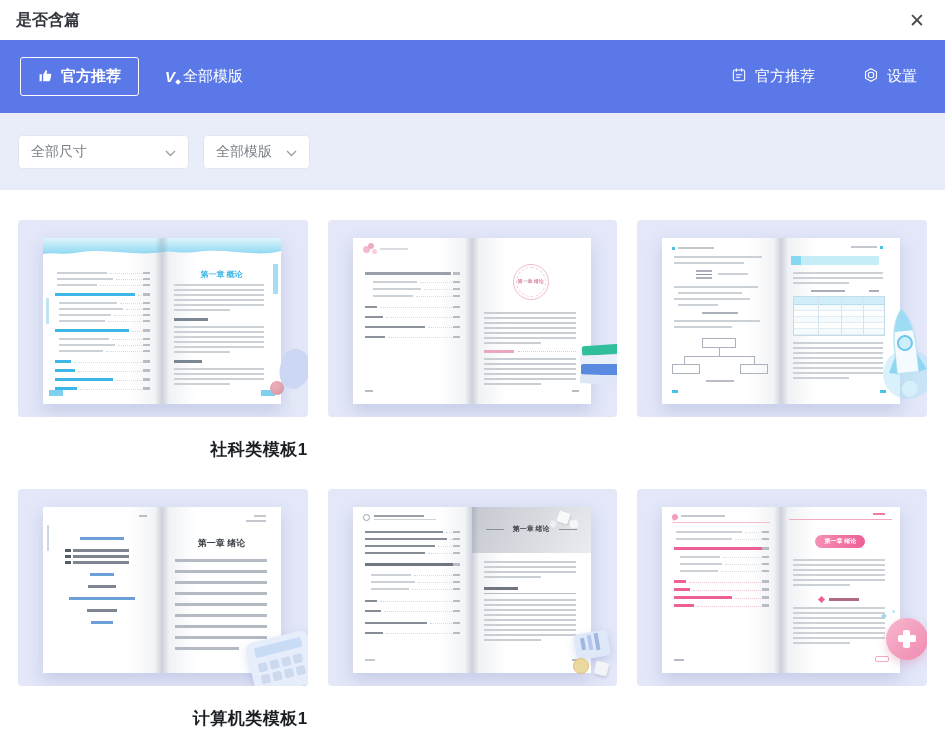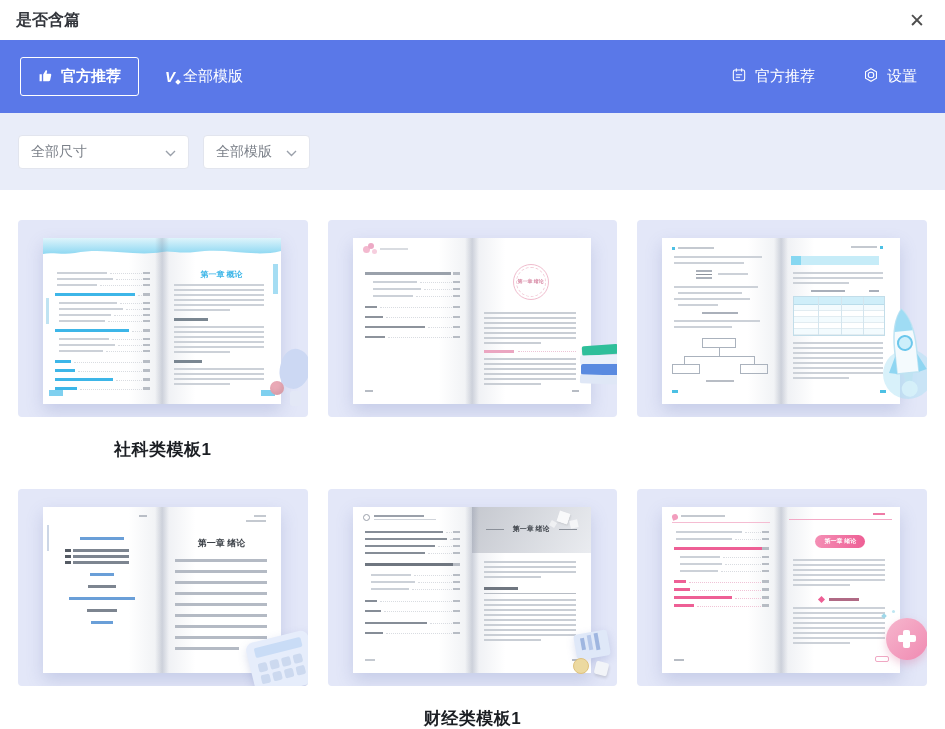--- a/index.html
+++ b/index.html
@@ -26,21 +26,21 @@
   .dd { background:#fff; border:1px solid #e2e5ee; border-radius:4px; height:34px; display:flex; align-items:center; justify-content:space-between; padding:0 12px; color:#7b8089; font-size:14px; cursor:pointer; margin-right:14px; }
   .dd-1 { width:107px; } .dd-2 { width:171px; } .dd-3 { width:107px; }
   .searchbox { margin-left:auto; width:177px; height:34px; background:#fff; border:1px solid #e2e5ee; border-radius:4px; display:flex; align-items:center; gap:7px; padding:0 10px; }
   .searchbox input { border:none; outline:none; flex:1; font-size:14px; color:#333; min-width:0; background:transparent; font-family:inherit; }
   .searchbox input::placeholder { color:#b8bcc6; }
 
   
   .grid { padding:30px 18px 0; display:grid; grid-template-columns:repeat(3,1fr); column-gap:20px; row-gap:28px; background:#fff; }
   .card { cursor:pointer; }
   .thumb { height:197px; background:#e3e7f8; border-radius:4px; position:relative; overflow:hidden; }
-  .tpl-name { text-align:center; font-size:17px; font-weight:700; color:#1b1e23; margin-top:21px; letter-spacing:.5px; }
+  .tpl-name { text-align:right; font-size:17px; font-weight:700; color:#1b1e23; margin-top:21px; letter-spacing:.5px; }
 
   .book { position:absolute; left:25px; top:18px; width:238px; height:166px; background:#fff; box-shadow:0 7px 16px rgba(90,105,175,.22); z-index:2; }
   .pg { position:absolute; top:0; width:119px; height:166px; overflow:hidden; }
   .pg.l { left:0; background:linear-gradient(90deg,#fff 72%,#eef0f3 100%); }
   .pg.r { left:119px; background:linear-gradient(270deg,#fff 72%,#eceef2 100%); }
   .fold { position:absolute; left:112px; top:0; width:14px; height:166px; z-index:5; pointer-events:none;
           background:linear-gradient(90deg,rgba(120,130,155,0) 0%,rgba(120,130,155,.28) 50%,rgba(120,130,155,0) 100%); }
   .bk-txt { position:absolute; white-space:nowrap; font-weight:700; text-align:center; width:100%; left:0; }
 </style>
 </head>
@@ -382,20 +382,21 @@
             <div style="position: absolute; left: 20px; top: 22px; width: 9px; height: 9px; background: rgb(204, 217, 239); border-radius: 2px;"></div>
             <div style="position: absolute; left: 32px; top: 22px; width: 9px; height: 9px; background: rgb(204, 217, 239); border-radius: 2px;"></div>
             <div style="position: absolute; left: 44px; top: 22px; width: 9px; height: 9px; background: rgb(204, 217, 239); border-radius: 2px;"></div>
             <div style="position: absolute; left: 8px; top: 34px; width: 9px; height: 9px; background: rgb(204, 217, 239); border-radius: 2px;"></div>
             <div style="position: absolute; left: 20px; top: 34px; width: 9px; height: 9px; background: rgb(204, 217, 239); border-radius: 2px;"></div>
             <div style="position: absolute; left: 32px; top: 34px; width: 9px; height: 9px; background: rgb(204, 217, 239); border-radius: 2px;"></div>
             <div style="position: absolute; left: 44px; top: 34px; width: 9px; height: 9px; background: rgb(204, 217, 239); border-radius: 2px;"></div>
           </div>
         </div>
       </div>
+      <div class="tpl-name">计算机类模板1</div>
     </div>
     <div class="card">
       <div class="thumb">
         <div class="book">
           <div class="pg l">
             <div style="position: absolute; left: 10px; top: 7px; width: 7px; height: 7px; border: 1.2px solid rgb(154, 160, 170); border-radius: 50%;"></div>
             <div style="position: absolute; left: 21px; top: 8px; width: 50px; height: 1.5px; background: rgb(154, 160, 170);"></div>
             <div style="position: absolute; left: 21px; top: 12px; width: 62px; height: 1px; background: rgb(208, 212, 218);"></div>
             <div style="position: absolute; left: 12px; top: 24px; width: 78px; height: 2px; background: rgb(134, 141, 151);"></div>
             <div style="position: absolute; left: 93px; top: 25px; width: 6px; border-top: 1px dotted rgb(217, 220, 225);"></div>
@@ -464,21 +465,20 @@
         </div>
         <div style="position: absolute; right: -4px; bottom: 4px; width: 52px; height: 56px; z-index: 3;">
           <div style="position: absolute; left: 6px; top: 6px; width: 34px; height: 26px; background: rgb(223, 232, 248); border-radius: 4px; transform: rotate(-10deg); box-shadow: rgba(90, 110, 180, 0.22) 0px 3px 8px;"></div>
           <div style="position: absolute; left: 12px; top: 12px; width: 4px; height: 12px; background: rgb(159, 182, 224); transform: rotate(-10deg);"></div>
           <div style="position: absolute; left: 19px; top: 9px; width: 4px; height: 15px; background: rgb(182, 200, 234); transform: rotate(-10deg);"></div>
           <div style="position: absolute; left: 26px; top: 7px; width: 4px; height: 17px; background: rgb(159, 182, 224); transform: rotate(-10deg);"></div>
           <div style="position: absolute; left: 4px; top: 32px; width: 16px; height: 16px; border-radius: 50%; background: rgb(236, 217, 160); border: 1.5px solid rgb(223, 194, 126);"></div>
           <div style="position: absolute; left: 26px; top: 36px; width: 13px; height: 13px; background: rgb(242, 244, 248); border-radius: 2px; transform: rotate(14deg); box-shadow: rgba(0, 0, 0, 0.12) 1px 2px 3px;"></div>
         </div>
       </div>
-      <div class="tpl-name">财经类模板1</div>
     </div>
     <div class="card">
       <div class="thumb">
         <div class="book">
           <div class="pg l">
             <div style="position: absolute; left: 10px; top: 7px; width: 6px; height: 6px; border-radius: 50% 50% 50% 0px; background: rgb(242, 157, 189); transform: rotate(-20deg);"></div>
             <div style="position: absolute; left: 19px; top: 8px; width: 44px; height: 1.5px; background: rgb(196, 201, 208);"></div>
             <div style="position: absolute; left: 10px; top: 15px; width: 98px; height: 1px; background: rgb(245, 188, 210);"></div>
             <div style="position: absolute; left: 14px; top: 24px; width: 66px; height: 2px; background: rgb(204, 209, 216);"></div>
             <div style="position: absolute; left: 83px; top: 25px; width: 16px; border-top: 1px dotted rgb(217, 220, 225);"></div>

